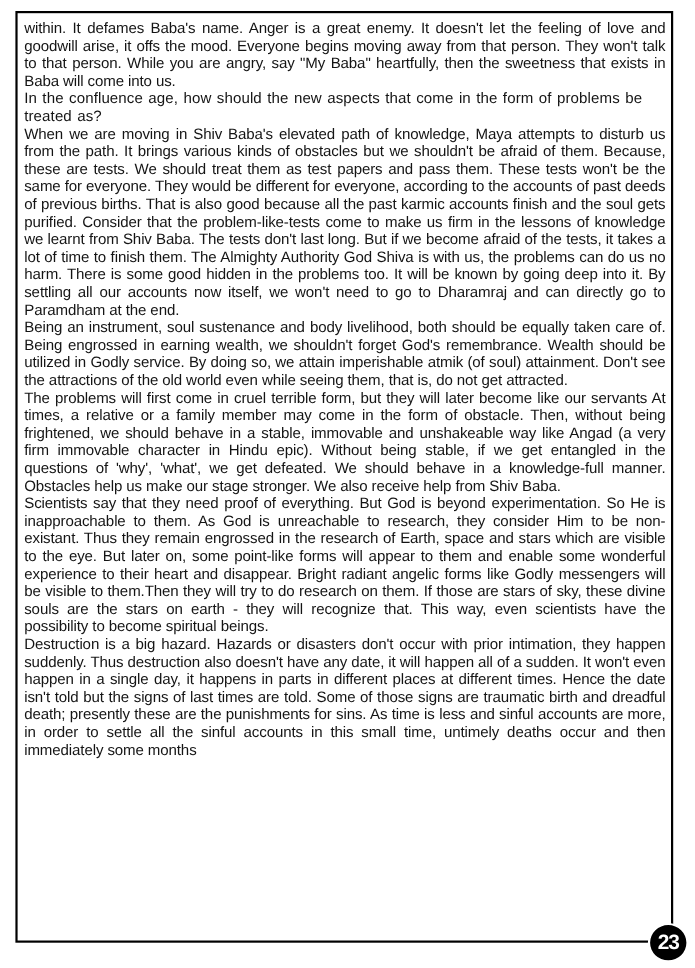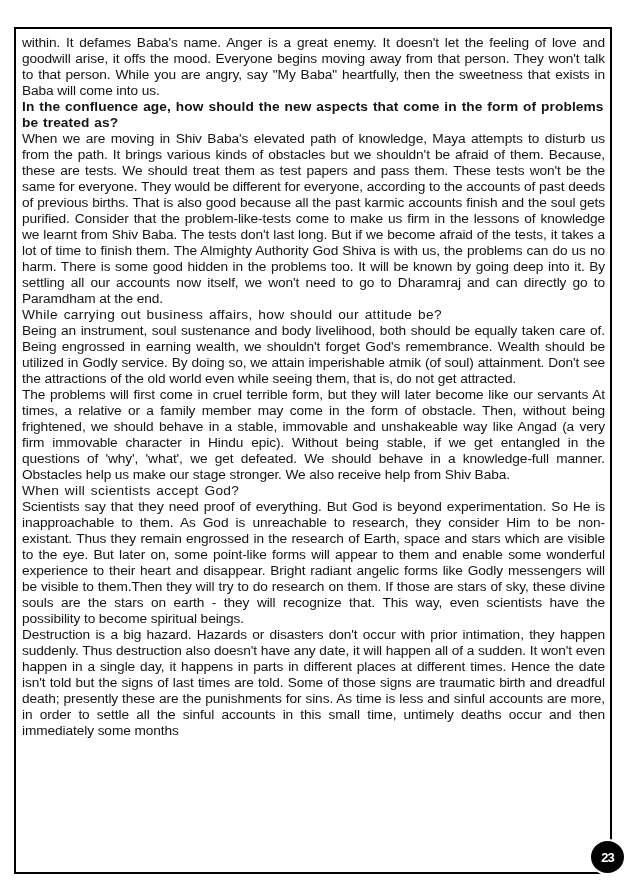--- a/index.html
+++ b/index.html
@@ -20,78 +20,75 @@
     position: relative;
     width: 632px; height: 880px;
     background: var(--page-bg);
   }
   .frame {
     position: absolute;
     left: 14px; top: 10px;
     width: 598px; height: 847px;
     border: 2.5px solid var(--border-color);
     background: var(--page-bg);
-    margin-top: 17px;
   }
   .content {
     padding: 6px 5px 2px 6px;
     color: var(--text-color);
     font-size: 13.7px;
     line-height: 16px;
     letter-spacing: -0.1px;
     text-align: justify;
   }
   .content p { margin: 0; }
   .block.body { font-weight: 400; }
   .block.question {
     font-weight: 400;
     letter-spacing: 0.35px;
     word-spacing: 1.5px;
     text-align: left;
   }
   .block.question-bold {
-    font-weight: 700;
+    font-weight: 400;
     letter-spacing: 0.1px;
     word-spacing: 1px;
     text-align: left;
   }
   .badge {
     position: absolute;
     left: 589px; top: 839px;
     width: 37px; height: 36px;
     background: var(--badge-bg);
     border: 2.5px solid #ffffff;
     border-radius: 50%;
     display: flex;
     align-items: center;
     justify-content: center;
     z-index: 2;
   }
   .badge span {
     color: var(--badge-text);
-    font-size: 13px;
+    font-size: 19px;
     font-weight: 700;
     letter-spacing: -1px;
     line-height: 1;
     transform: translateY(-0.5px);
   }
 </style>
 </head>
 <body>
 
 <div class="page">
   <div class="frame">
     <div class="content">
         <p class="block body">within. It defames Baba's name. Anger is a great enemy. It doesn't let the feeling of love and goodwill arise, it offs the mood. Everyone begins moving away from that person. They won't talk to that person. While you are angry, say "My Baba" heartfully, then the sweetness that exists in Baba will come into us.</p>
         <p class="block question-bold">In the confluence age, how should the new aspects that come in the form of problems be treated as?</p>
         <p class="block body">When we are moving in Shiv Baba's elevated path of knowledge, Maya attempts to disturb us from the path. It brings various kinds of obstacles but we shouldn't be afraid of them. Because, these are tests. We should treat them as test papers and pass them. These tests won't be the same for everyone. They would be different for everyone, according to the accounts of past deeds of previous births. That is also good because all the past karmic accounts finish and the soul gets purified. Consider that the problem-like-tests come to make us firm in the lessons of knowledge we learnt from Shiv Baba. The tests don't last long. But if we become afraid of the tests, it takes a lot of time to finish them. The Almighty Authority God Shiva is with us, the problems can do us no harm. There is some good hidden in the problems too. It will be known by going deep into it. By settling all our accounts now itself, we won't need to go to Dharamraj and can directly go to Paramdham at the end.</p>
-        <p class="block question">While carrying out business affairs, how should our attitude be?</p>
         <p class="block body">Being an instrument, soul sustenance and body livelihood, both should be equally taken care of. Being engrossed in earning wealth, we shouldn't forget God's remembrance. Wealth should be utilized in Godly service. By doing so, we attain imperishable atmik (of soul) attainment. Don't see the attractions of the old world even while seeing them, that is, do not get attracted.</p>
         <p class="block body">The problems will first come in cruel terrible form, but they will later become like our servants  At times, a relative or a family member may come in the form of obstacle. Then, without being frightened, we should behave in a stable, immovable and unshakeable way like Angad (a very firm immovable character in Hindu epic). Without being stable, if we get entangled in the questions of 'why', 'what', we get defeated. We should behave in a knowledge-full manner. Obstacles help us make our stage stronger. We also receive help from Shiv Baba.</p>
-        <p class="block question">When will scientists accept God?</p>
         <p class="block body">Scientists say that they need proof of everything. But God is beyond experimentation. So He is inapproachable to them. As God is unreachable to research, they consider Him to be non-existant. Thus they remain engrossed in the research of Earth, space and stars which are visible to the eye. But later on, some point-like forms will appear to them and enable some wonderful experience to their heart and disappear.  Bright radiant angelic forms like Godly messengers will be visible to them.Then they will try to do research on them. If those are stars of sky, these divine souls are the stars on earth - they will recognize that. This way, even scientists have the possibility to become spiritual beings.</p>
         <p class="block body">Destruction is a big hazard. Hazards or disasters don't occur with prior intimation, they happen suddenly. Thus destruction also doesn't have any date, it will happen all of a sudden. It won't even happen in a single day, it happens in parts in different places at different times. Hence the date isn't told but the signs of last times are told. Some of those signs are traumatic birth and dreadful death; presently these are the punishments for sins. As time is less and sinful accounts are more, in order to settle all the sinful accounts in this small time, untimely deaths occur and then immediately some months</p>
       </div>
   </div>
   <div class="badge">
     <span>23</span>
   </div>
 </div>
 
 </body></html>

